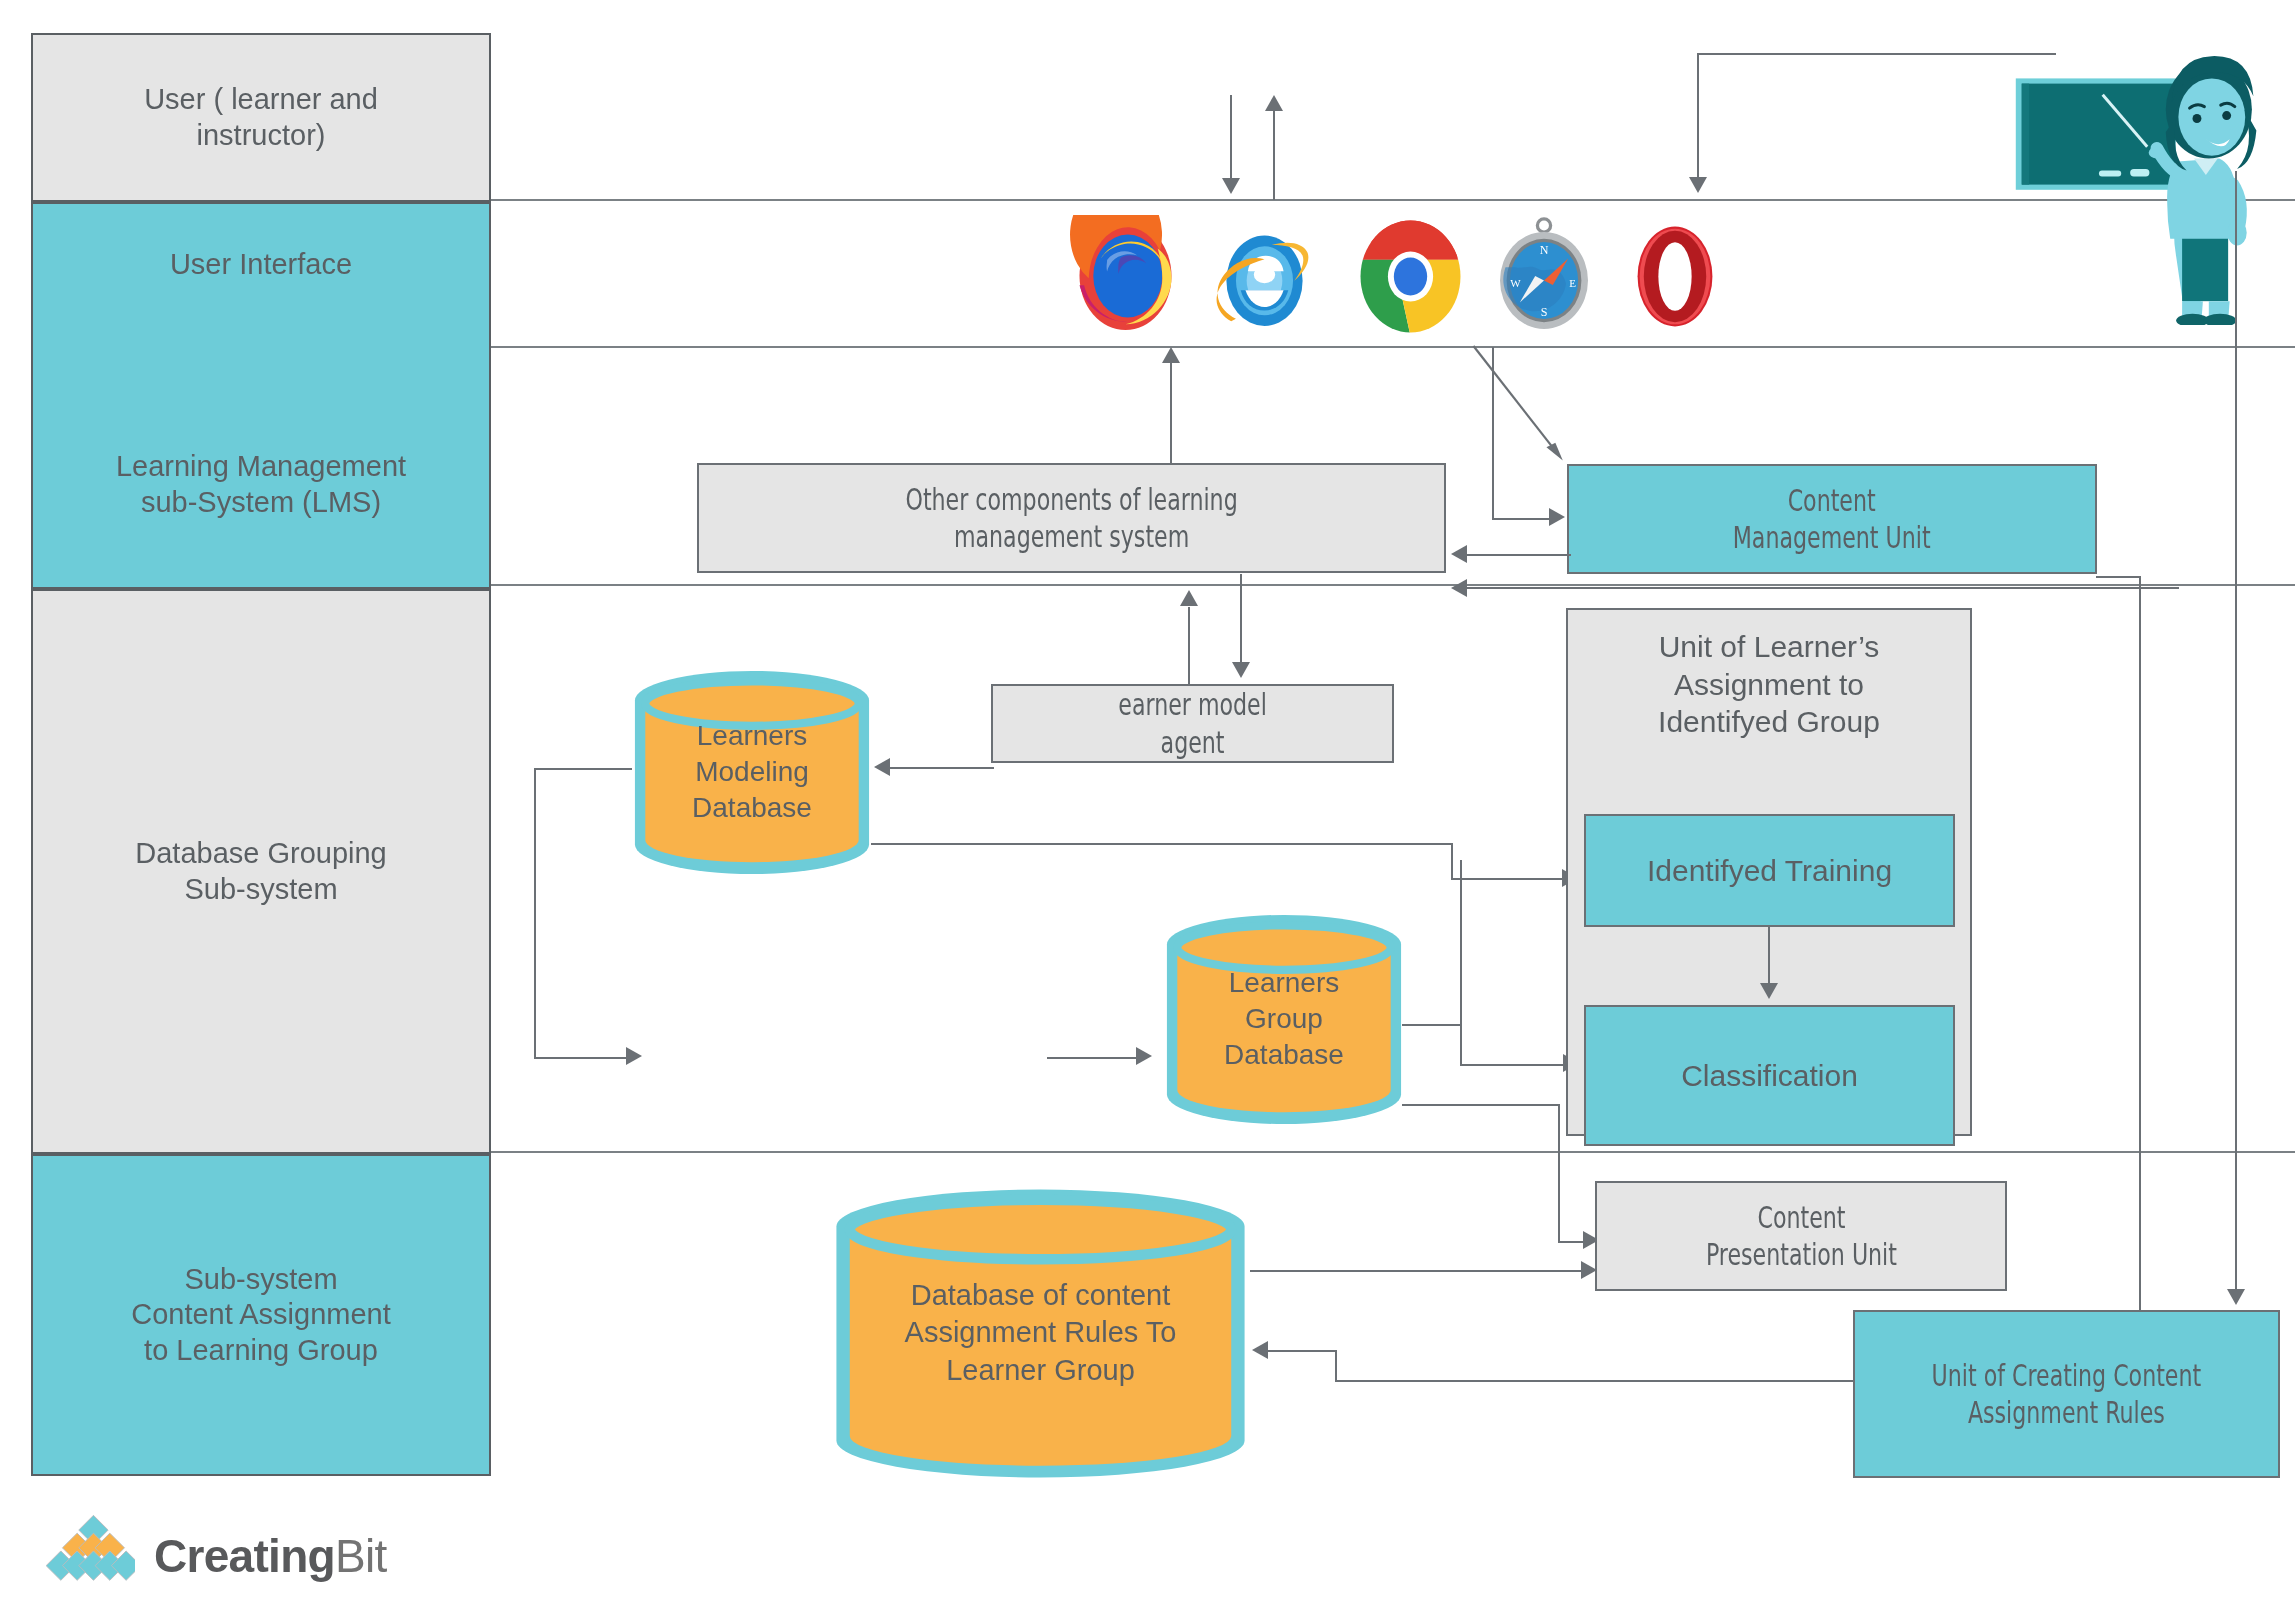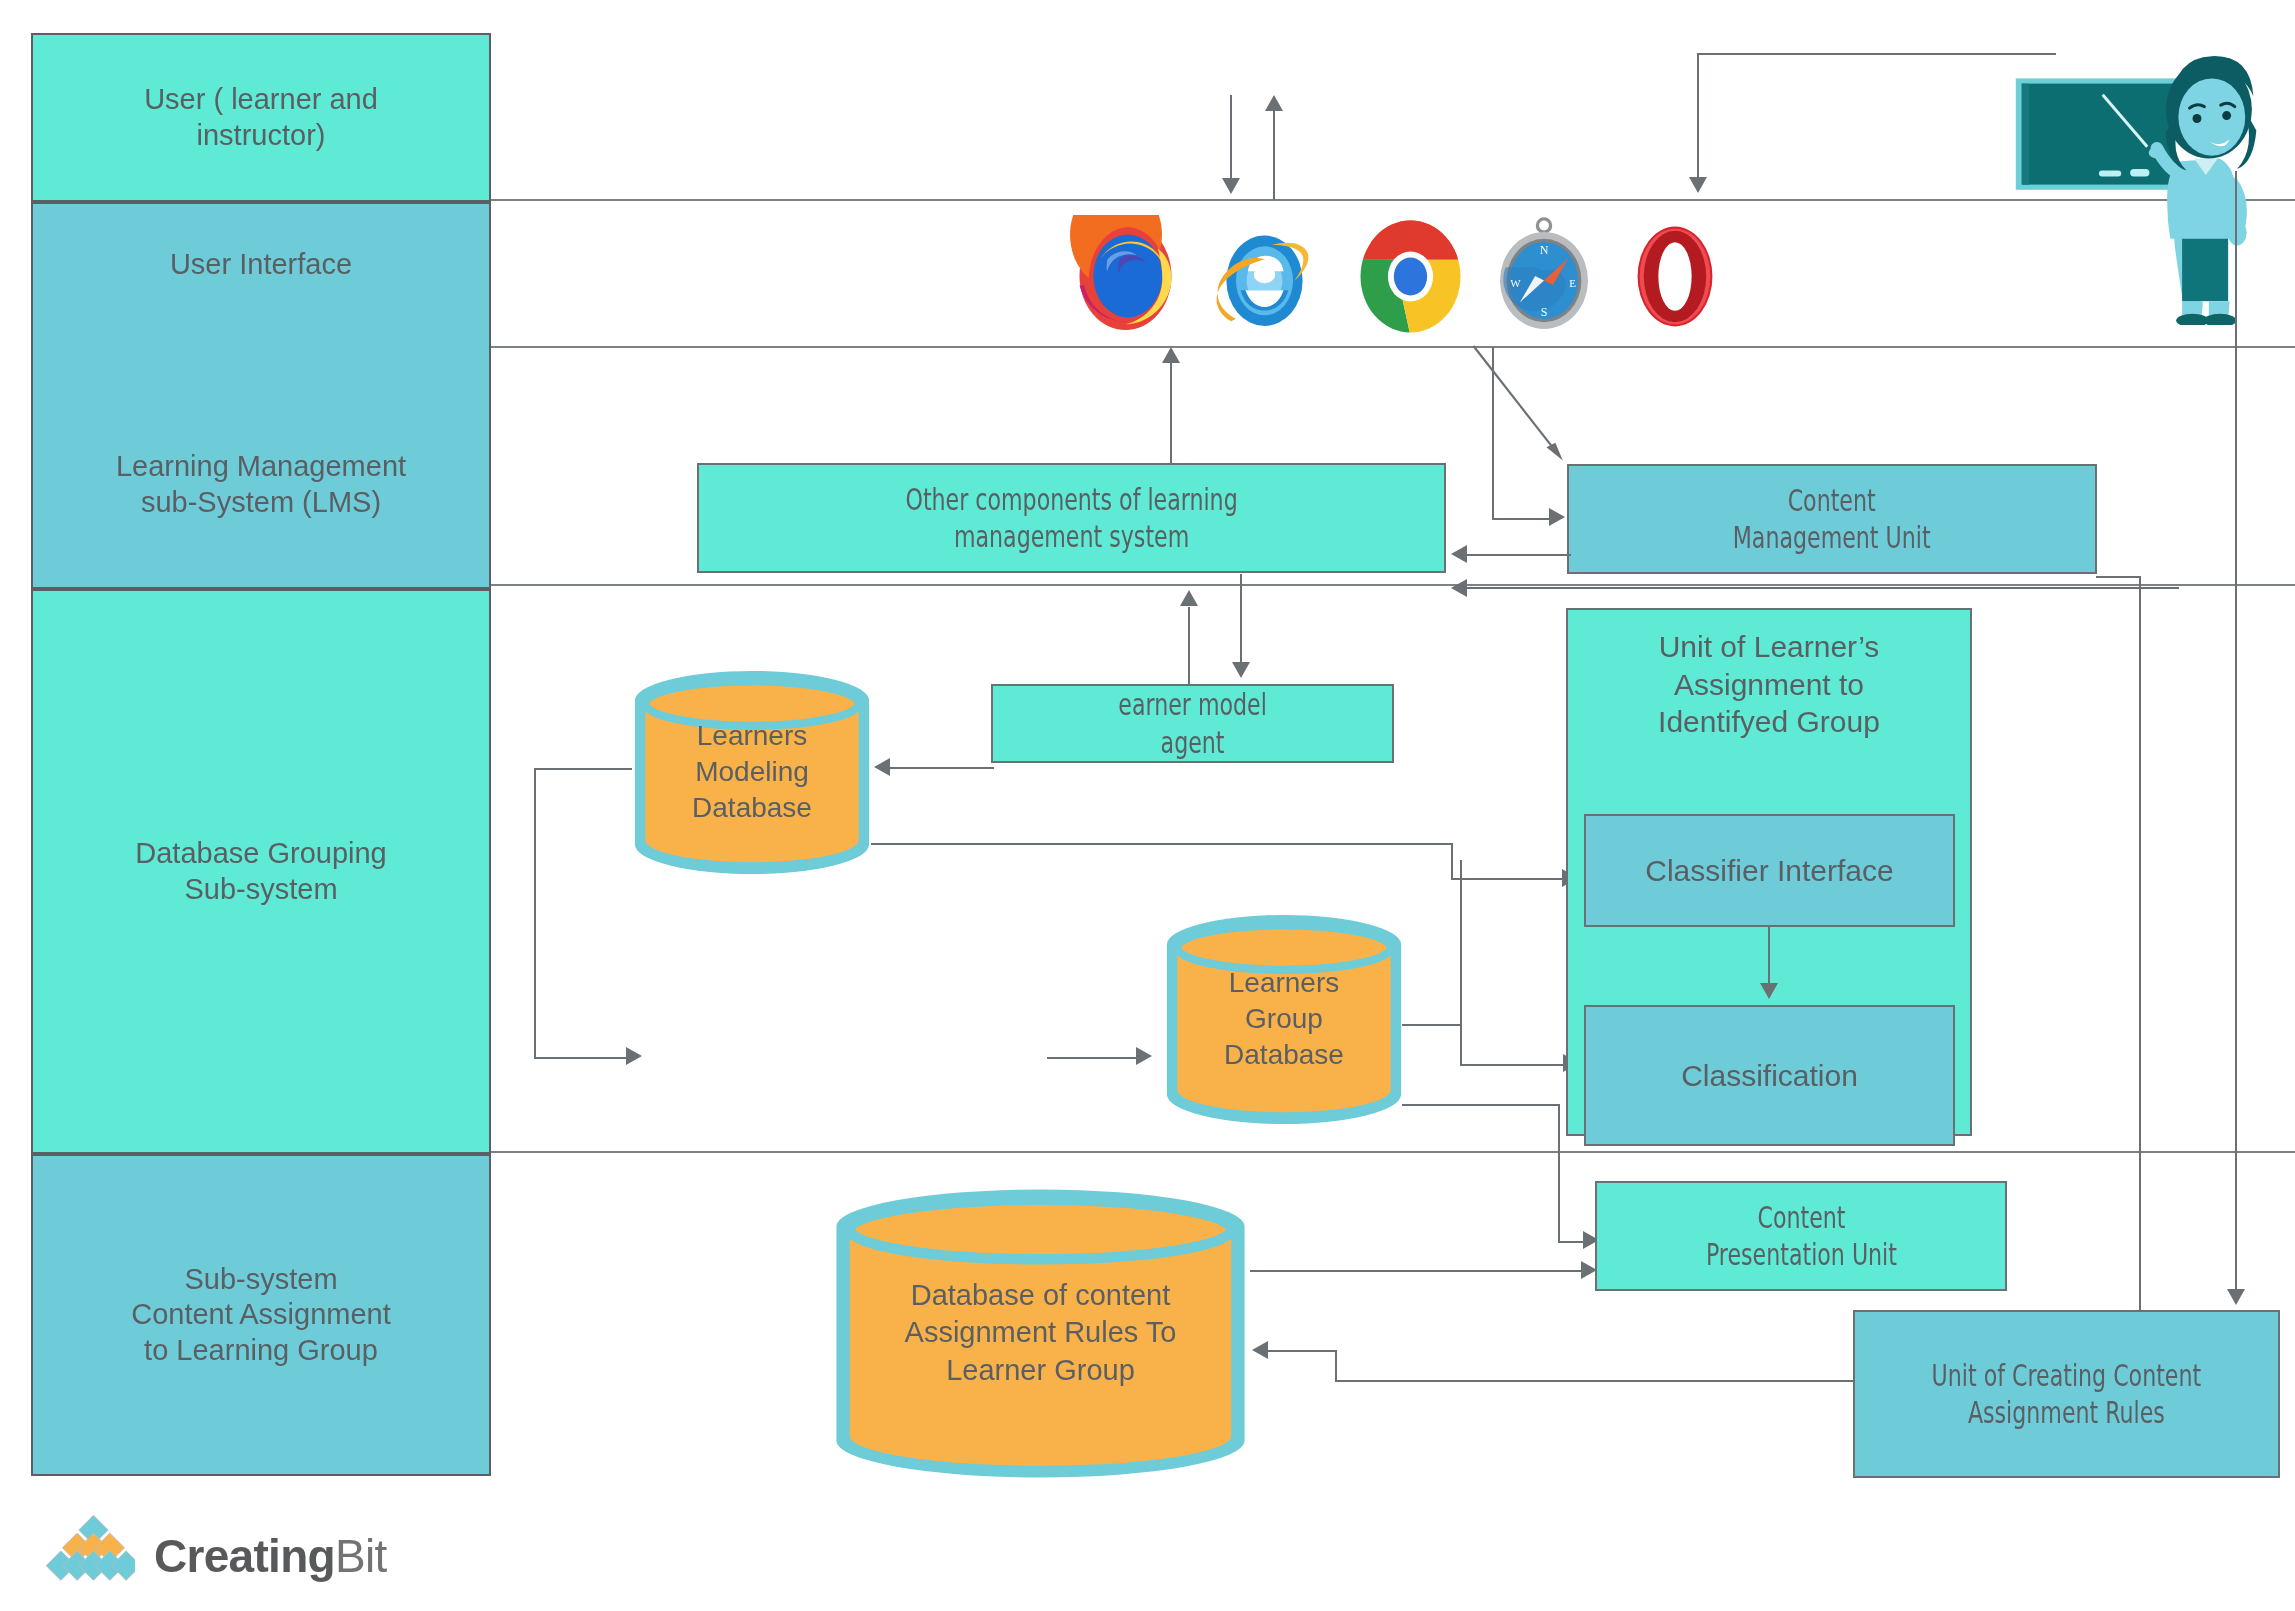--- a/index.html
+++ b/index.html
@@ -3,21 +3,21 @@
 <meta charset="utf-8">
 <style>
   html,body{margin:0;padding:0;background:#ffffff;}
   body{font-family:"Liberation Sans",sans-serif;}
   #canvas{position:relative;width:2295px;height:1612px;background:#fff;overflow:hidden;}
 
   
   .band{position:absolute;border:2.2px solid #5a5f63;box-sizing:border-box;
         display:flex;align-items:center;justify-content:center;text-align:center;
         color:#5a5f63;line-height:1.22;}
-  .orange{background:#5eead4;}
+  .orange{background:#e5e5e5;}
   .teal{background:#6DCCD8;}
 
   .node{position:absolute;border:2.2px solid #6b7075;box-sizing:border-box;
         display:flex;align-items:center;justify-content:center;text-align:center;
         color:#5a5f63;line-height:1.25;}
 
   
   .cond{font-family:"Liberation Sans Narrow","DejaVu Sans Condensed","Liberation Sans",sans-serif;
         transform:scaleX(.82);transform-origin:center center;white-space:pre-line;}
   .wide{white-space:pre-line;}
@@ -281,21 +281,21 @@
   <div class="ln hl" style="left:1558px;top:1241px;width:31px;"></div>
   <div class="arr ar-r" style="left:1583px;top:1231px;"></div>
 
   <div class="node orange" style="left:1566px;top:608px;width:406px;height:528px;align-items:flex-start;font-size:30px;">
     <span class="wide" style="margin-top:18px;">Unit of Learner’s
 Assignment to
 Identifyed Group</span>
   </div>
 
   <div class="node teal" style="left:1584px;top:814px;width:371px;height:113px;font-size:30px;">
-    <span>Classifier Interface</span>
+    <span>Identifyed Training</span>
   </div>
 
   <div class="ln vl" style="left:1768px;top:927px;height:58px;"></div>
   <div class="arr ar-d" style="left:1760px;top:983px;"></div>
 
   <div class="node teal" style="left:1584px;top:1005px;width:371px;height:141px;font-size:30px;">
     <span>Classification</span>
   </div>
 
   <div class="cyl" style="left:829px;top:1185px;width:423px;height:297px;">

